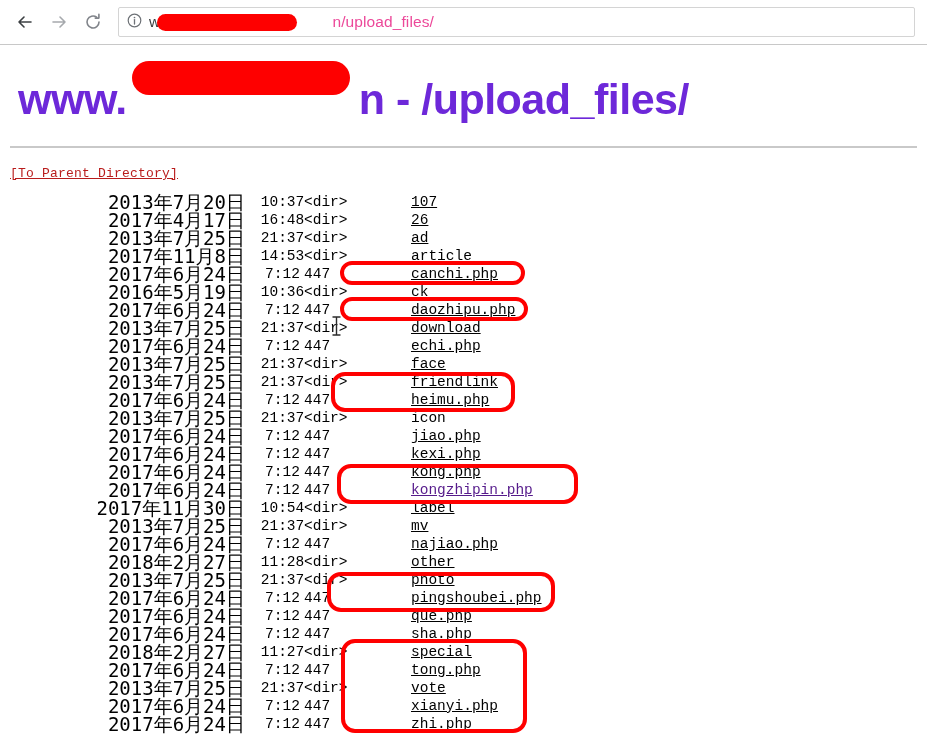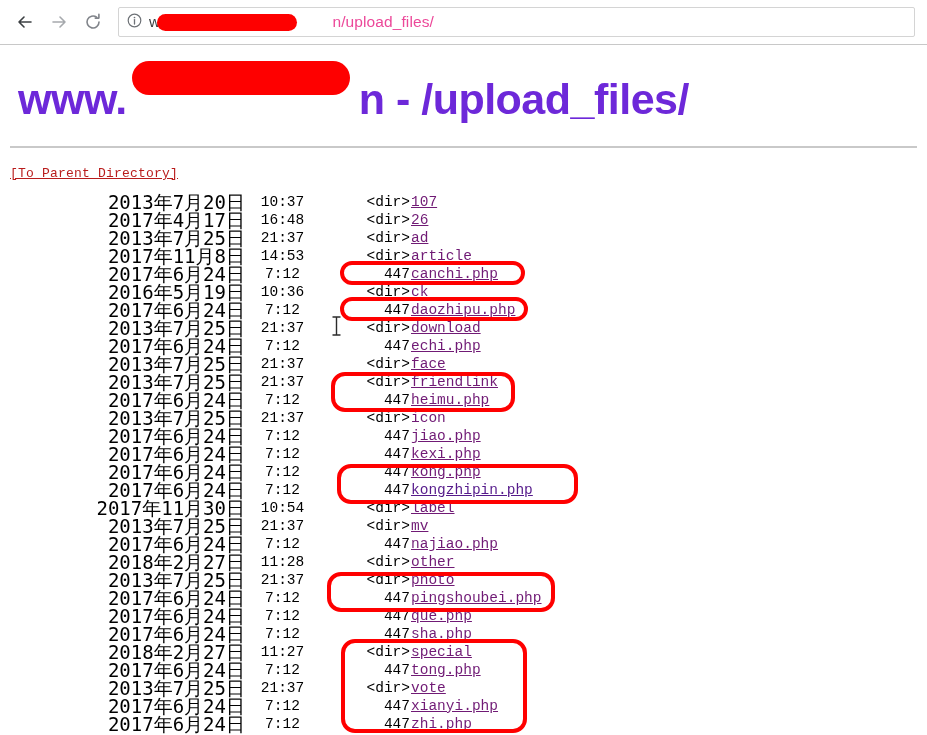--- a/index.html
+++ b/index.html
@@ -138,28 +138,27 @@
     font-size: 19px;
   }
   .col-time {
     position: absolute;
     left: 245px;
     width: 75px;
     text-align: center;
   }
   .col-size {
     position: absolute;
-    left: 324px;
+    left: 304px;
     width: 86px;
-    text-align: right;
   }
   .col-name {
     position: absolute;
     left: 411px;
-    color: #701a75;
+    color: #000000;
     text-decoration: underline;
     cursor: default;
   }
   .col-name.visited { color: #551a8b; }
   .col-name.nounderline { text-decoration: none; font-family: Liberation Mono, monospace; }
 
   
   .redbox {
     position: absolute;
     border: 4px solid #ff0000;

